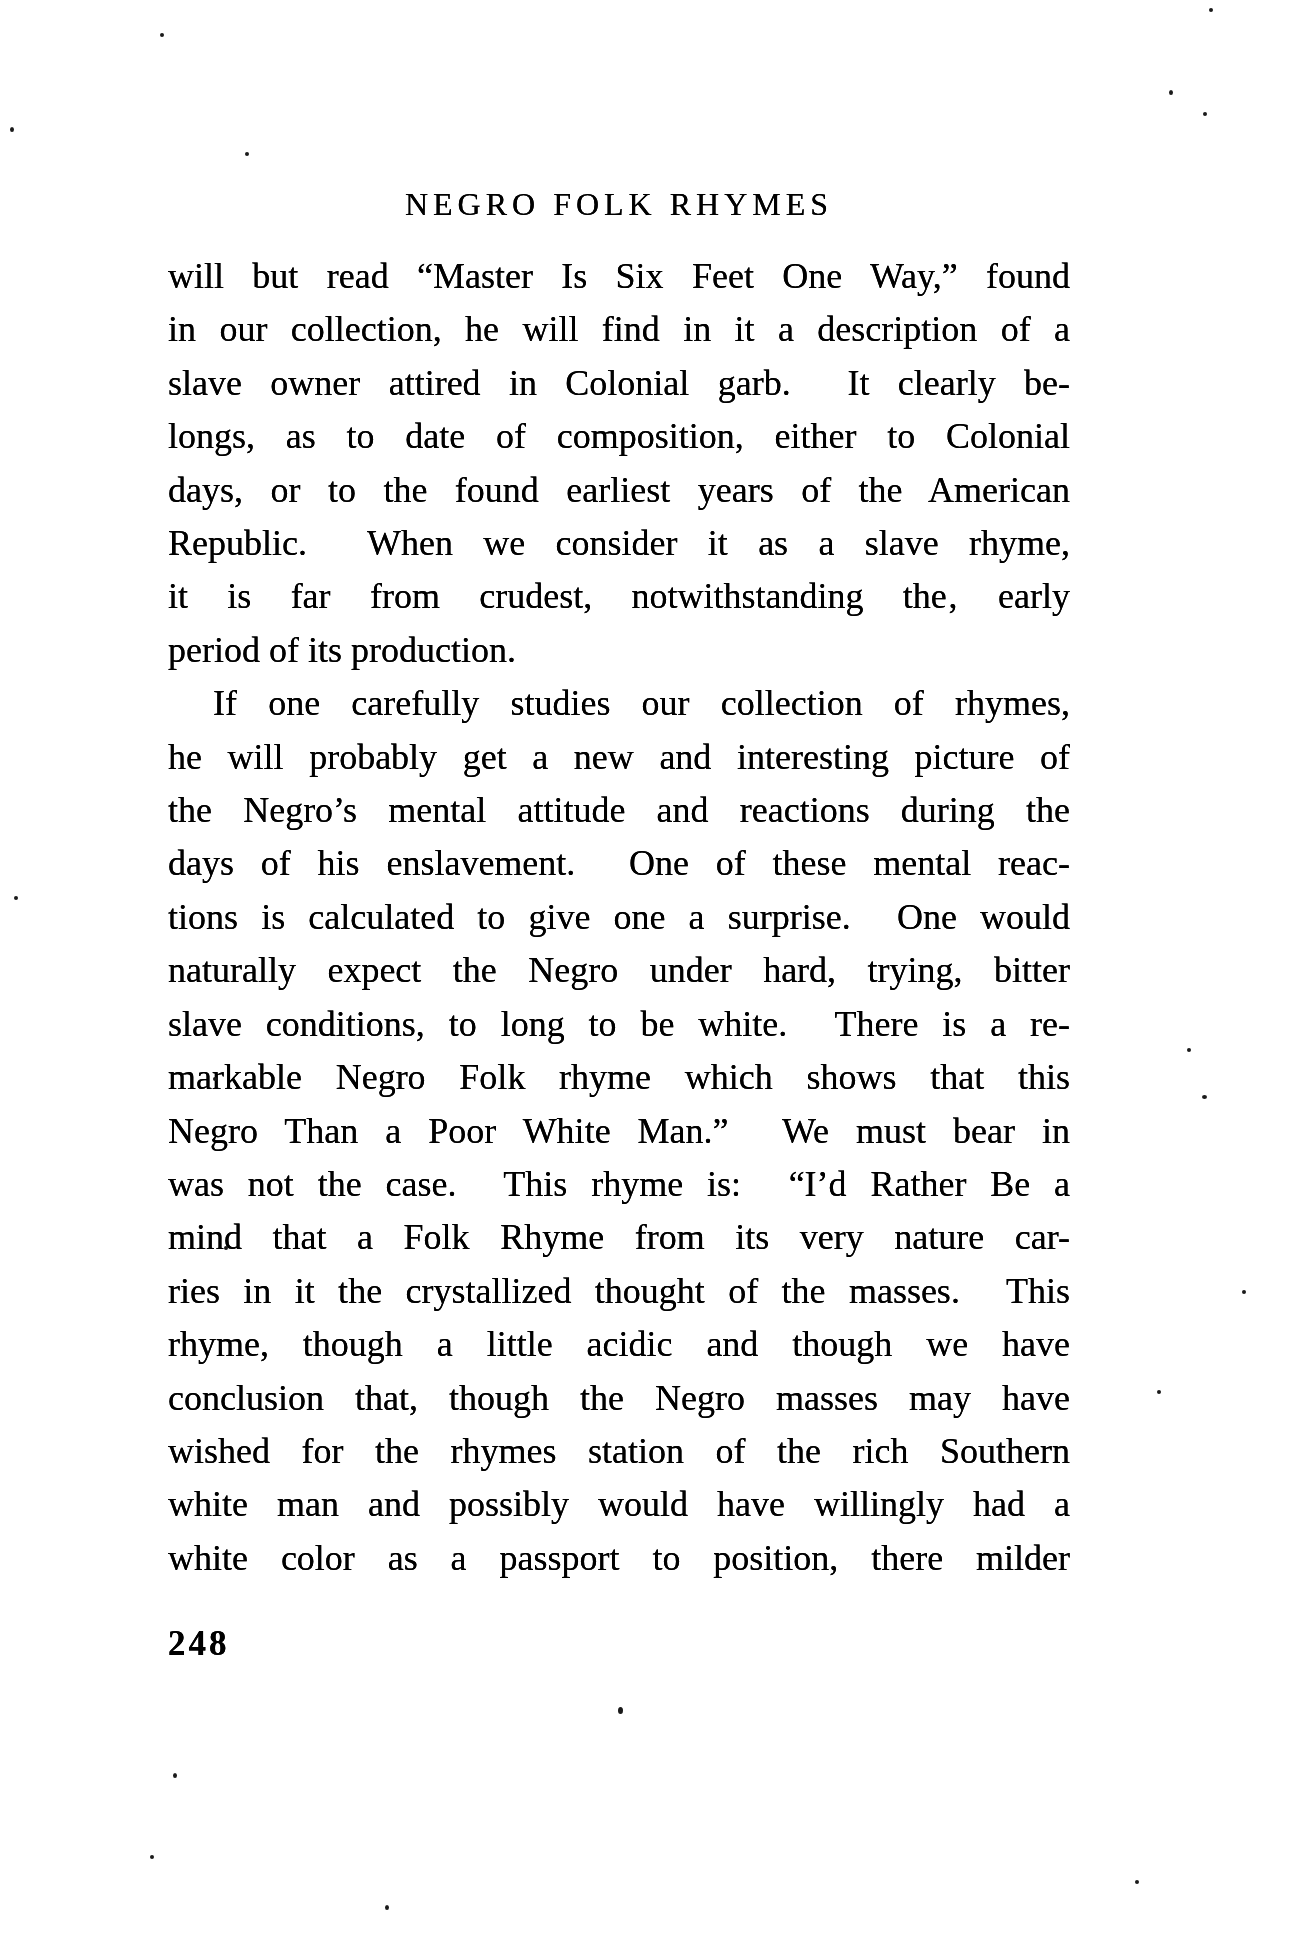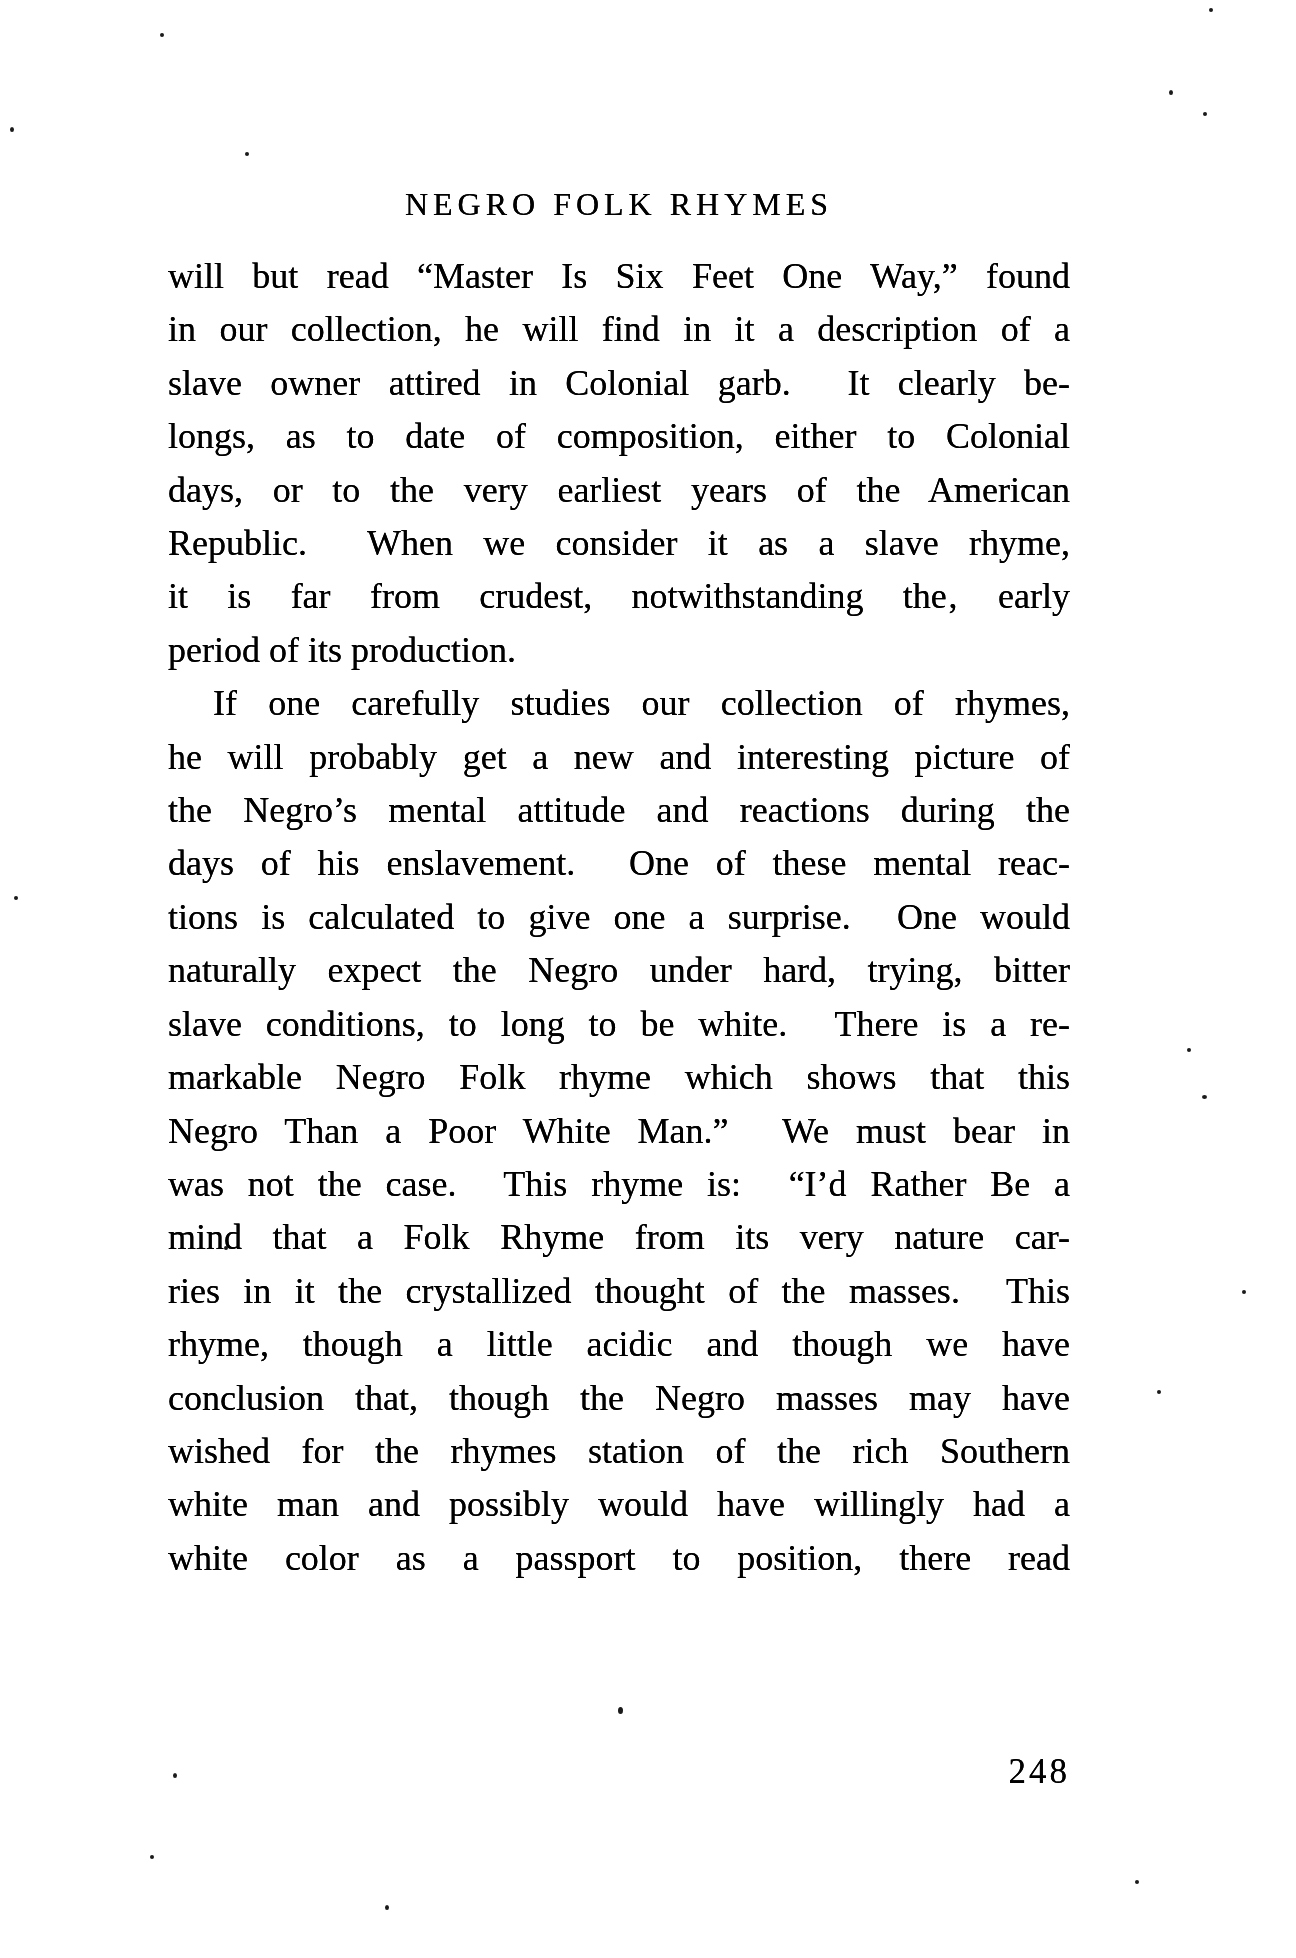--- a/index.html
+++ b/index.html
@@ -44,66 +44,67 @@
   .line.end {
     text-align: right;
     text-align-last: left;
   }
   .line.indent {
     text-indent: 45px;
   }
   .folio {
     position: absolute;
     left: 168px;
-    top: 1752px;
+    top: 1624px;
     width: 902px;
-    text-align: right;
+    text-align: left;
     font-size: 35px;
     letter-spacing: 3px;
     text-shadow: 0 0 0.6px currentColor;
+    font-weight: bold;
   }
   .speck {
     position: absolute;
     background: #1a1a1a;
     border-radius: 50%;
   }
 </style>
 </head>
 <body>
 
 <div class="page">
 
   <div class="running-head">NEGRO FOLK RHYMES</div>
 
   <div class="text-block" id="text-block">
       <div class="line">will but read “Master Is Six Feet One Way,” found</div>
       <div class="line">in our collection, he will find in it a description of a</div>
       <div class="line">slave owner attired in Colonial garb.&nbsp; It clearly be-</div>
       <div class="line">longs, as to date of composition, either to Colonial</div>
-      <div class="line">days, or to the very earliest years of the American</div>
+      <div class="line">days, or to the found earliest years of the American</div>
       <div class="line">Republic.&nbsp; When we consider it as a slave rhyme,</div>
       <div class="line">it is far from crudest, notwithstanding the‚ early</div>
       <div class="line end">period of its production.</div>
       <div class="line indent">If one carefully studies our collection of rhymes,</div>
       <div class="line">he will probably get a new and interesting picture of</div>
       <div class="line">the Negro’s mental attitude and reactions during the</div>
       <div class="line">days of his enslavement.&nbsp; One of these mental reac-</div>
       <div class="line">tions is calculated to give one a surprise.&nbsp; One would</div>
       <div class="line">naturally expect the Negro under hard, trying, bitter</div>
       <div class="line">slave conditions, to long to be white.&nbsp; There is a re-</div>
       <div class="line">markable Negro Folk rhyme which shows that this</div>
       <div class="line">Negro Than a Poor White Man.”&nbsp; We must bear in</div>
       <div class="line">was not the case.&nbsp; This rhyme is:&nbsp; “I’d Rather Be a</div>
       <div class="line">mind that a Folk Rhyme from its very nature car-</div>
       <div class="line">ries in it the crystallized thought of the masses.&nbsp; This</div>
       <div class="line">rhyme, though a little acidic and though we have</div>
       <div class="line">conclusion that, though the Negro masses may have</div>
       <div class="line">wished for the rhymes station of the rich Southern</div>
       <div class="line">white man and possibly would have willingly had a</div>
-      <div class="line">white color as a passport to position, there read</div>
+      <div class="line">white color as a passport to position, there milder</div>
     </div>
 
   <div class="folio">248</div>
 
   <div class="speck" style="left:160px;top:33px;width:4px;height:4px;"></div>
   <div class="speck" style="left:10px;top:127px;width:4px;height:5px;"></div>
   <div class="speck" style="left:245px;top:152px;width:4px;height:4px;"></div>
   <div class="speck" style="left:1209px;top:8px;width:4px;height:4px;"></div>
   <div class="speck" style="left:1169px;top:90px;width:4px;height:5px;"></div>
   <div class="speck" style="left:1203px;top:112px;width:4px;height:4px;"></div>

